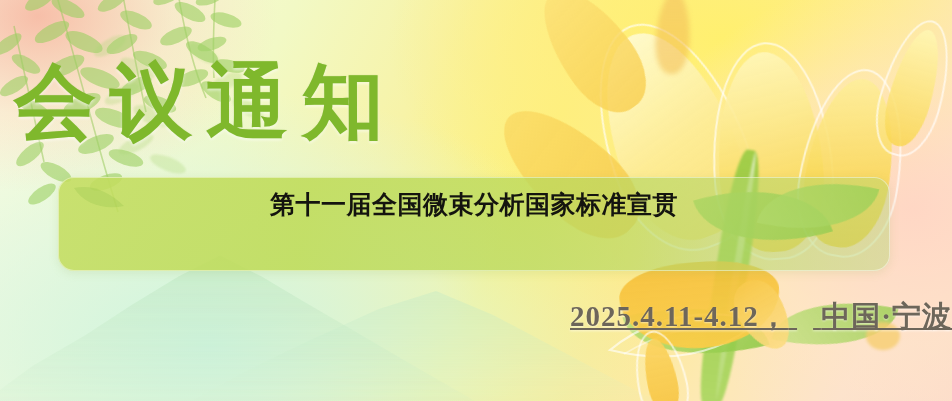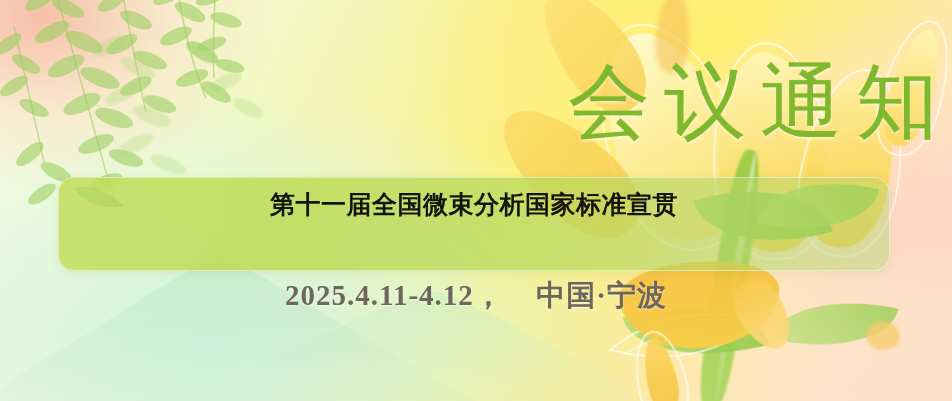--- a/index.html
+++ b/index.html
@@ -107,23 +107,23 @@
         rgba(178,214,104,0.58) 78%,
         rgba(176,214,112,0.42) 100%);
     box-shadow: 0 0 0 1px rgba(255,255,255,0.45) inset, 0 2px 10px rgba(150,180,90,0.18);
   }
 
   
   #title {
     position: absolute;
     left: 0; right: 0;
     top: 62px;
-    text-align: right;
+    text-align: left;
     font-family: "Liberation Serif", "DejaVu Serif", serif;
-    font-weight: 400;
+    font-weight: 700;
     font-size: 82px;
     line-height: 1;
     letter-spacing: 14px;
     text-indent: 14px;
     color: #7fb82c;
     text-shadow: 0 2px 3px rgba(255,255,255,0.55), 0 0 1px rgba(120,170,40,0.5);
     white-space: nowrap;
   }
 
   #subtitle {
@@ -138,29 +138,30 @@
     font-size: 25px;
     line-height: 38px;
     letter-spacing: 0.5px;
     white-space: nowrap;
   }
   #subtitle .line { display: block; }
 
   #dateline {
     position: absolute;
     left: 0; right: 0;
-    top: 276px;
-    text-align: center;
+    top: 297px;
+    text-align: right;
     font-family: "Liberation Serif", "DejaVu Serif", serif;
     font-weight: 700;
     font-size: 29px;
     letter-spacing: 1px;
     color: #6d665a;
     text-shadow: 0 1px 2px rgba(255,255,255,0.5);
     white-space: nowrap;
+    text-decoration: underline;
   }
   #dateline .sep { display: inline-block; width: 16px; }
 </style>
 </head>
 <body>
 
 <div id="banner">
 
   <div class="layer mountain"></div>
   <div class="layer mountain2"></div>

